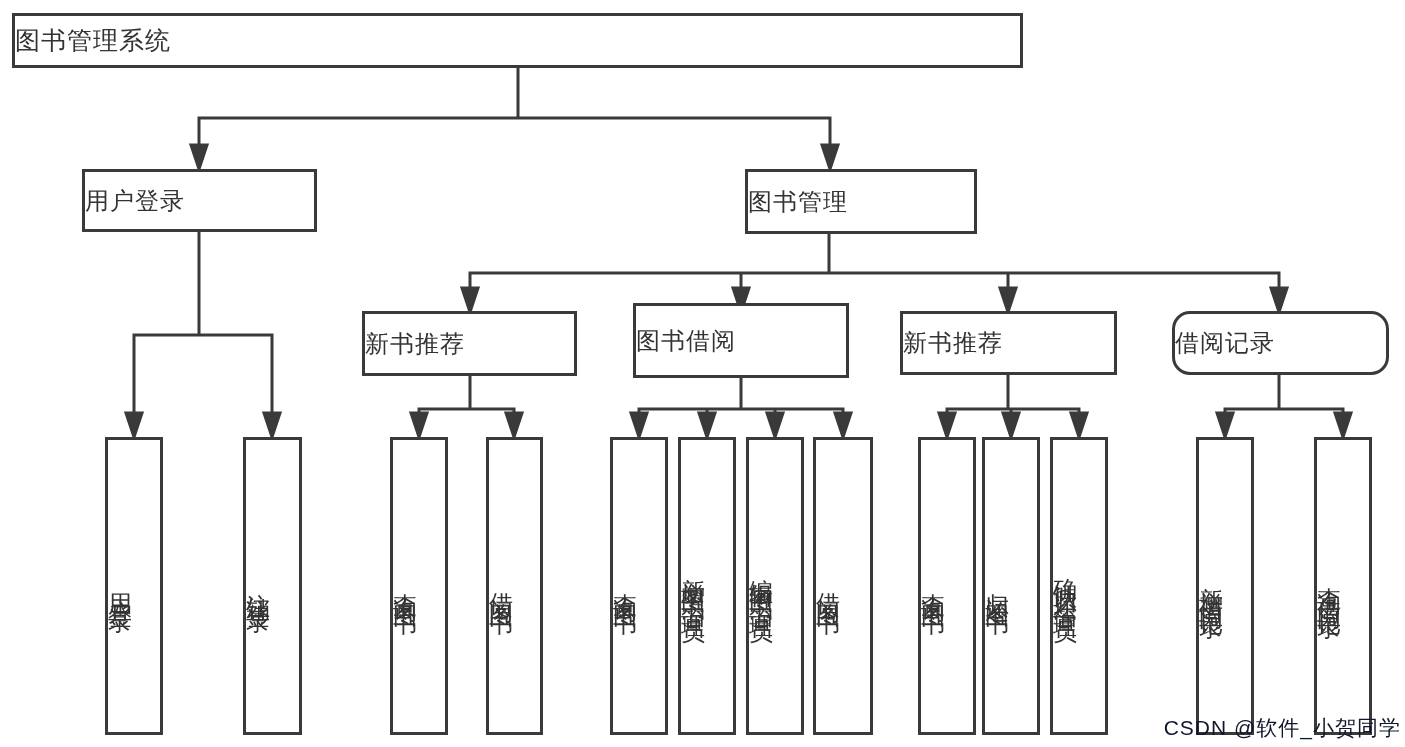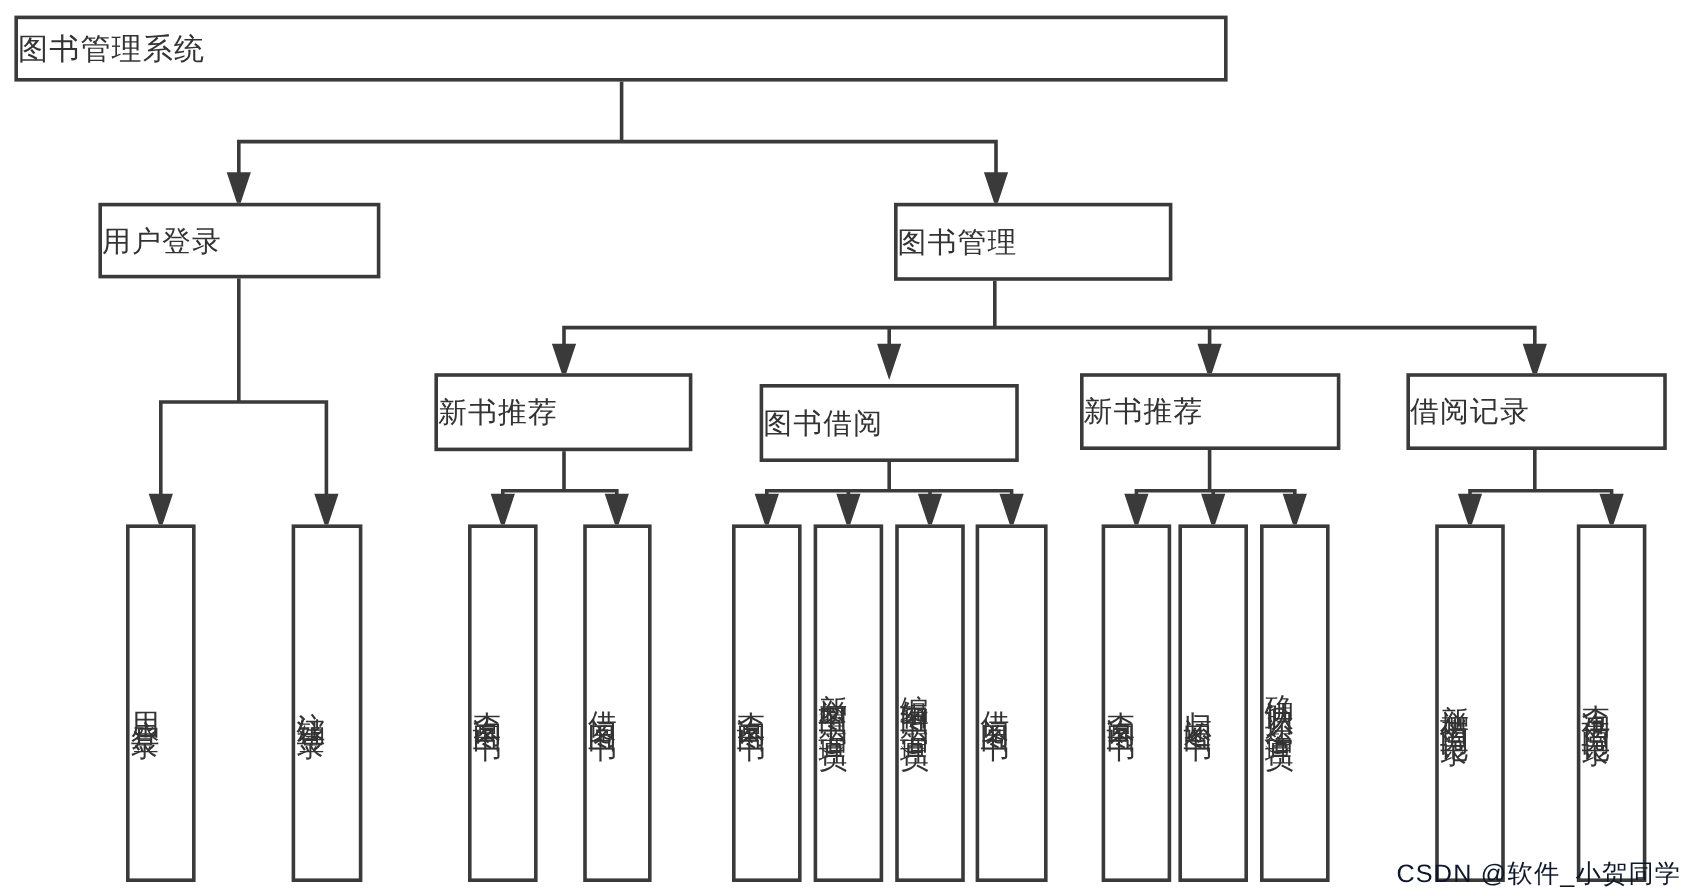--- a/index.html
+++ b/index.html
@@ -40,23 +40,23 @@
     text-orientation: mixed;
     letter-spacing: 6px;
     line-height: 1;
     white-space: nowrap;
   }
   
   #n-root   { left: 12px;   top: 13px;  width: 1011px; height: 55px; }
   #n-user   { left: 82px;   top: 169px; width: 235px;  height: 63px; }
   #n-mgmt   { left: 745px;  top: 169px; width: 232px;  height: 65px; font-family: Liberation Mono, monospace; }
   #n-nb     { left: 362px;  top: 311px; width: 215px;  height: 65px; }
-  #n-bb     { left: 633px;  top: 320px; width: 216px;  height: 65px; }
+  #n-bb     { left: 633px;  top: 303px; width: 216px;  height: 75px; }
   #n-cb     { left: 900px;  top: 311px; width: 217px;  height: 64px; }
-  #n-br     { left: 1172px; top: 311px; width: 217px;  height: 64px; }
+  #n-br     { left: 1172px; top: 311px; width: 217px;  height: 64px; border-radius: 18px; }
   
   .vbox { top: 437px; height: 298px; width: 58px; }
   #l-user-login { left: 105px; }
   #l-logout     { left: 243px; width: 59px; }
   #l-nb-query   { left: 390px; }
   #l-nb-borrow  { left: 486px; width: 57px; }
   #l-bb-query   { left: 610px; }
   #l-bb-add     { left: 678px; }
   #l-bb-edit    { left: 746px; }
   #l-bb-borrow  { left: 813px; width: 60px; }

